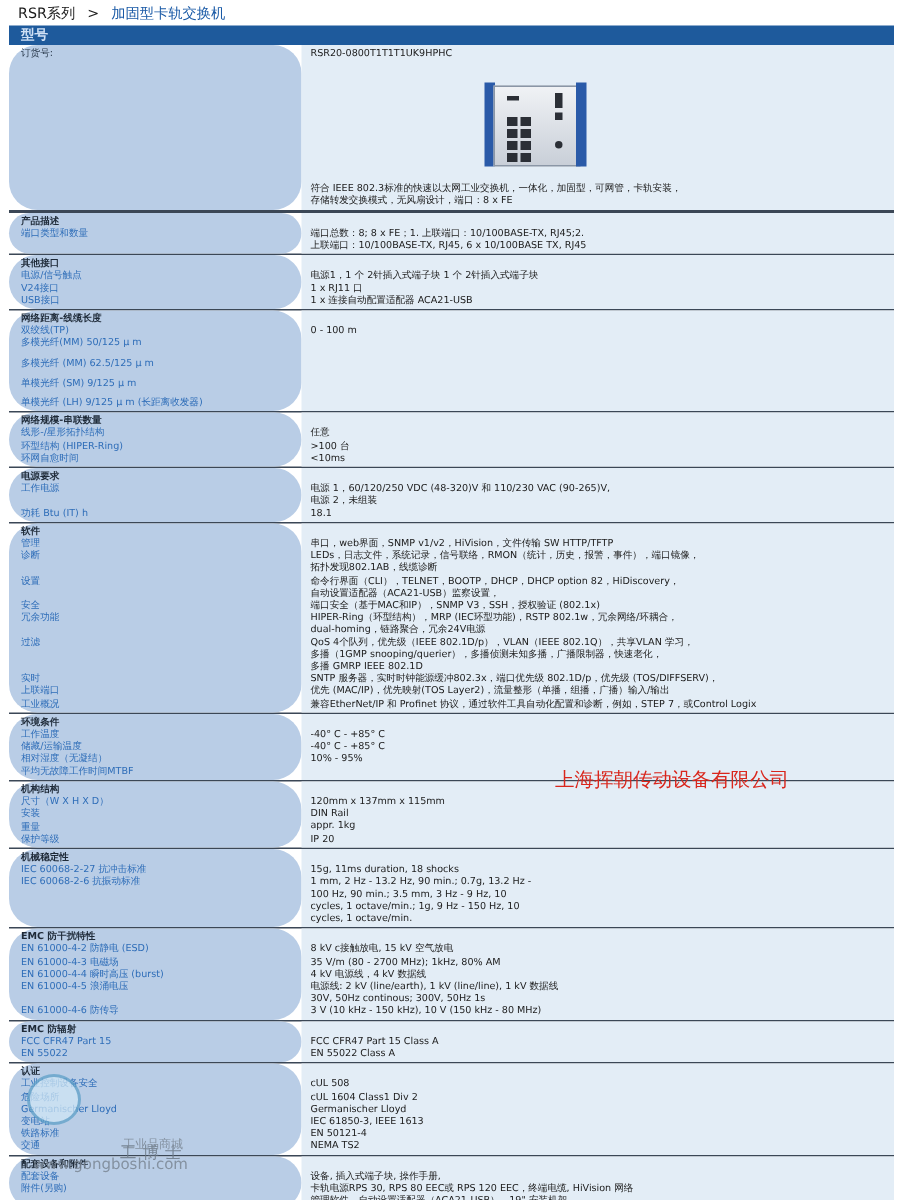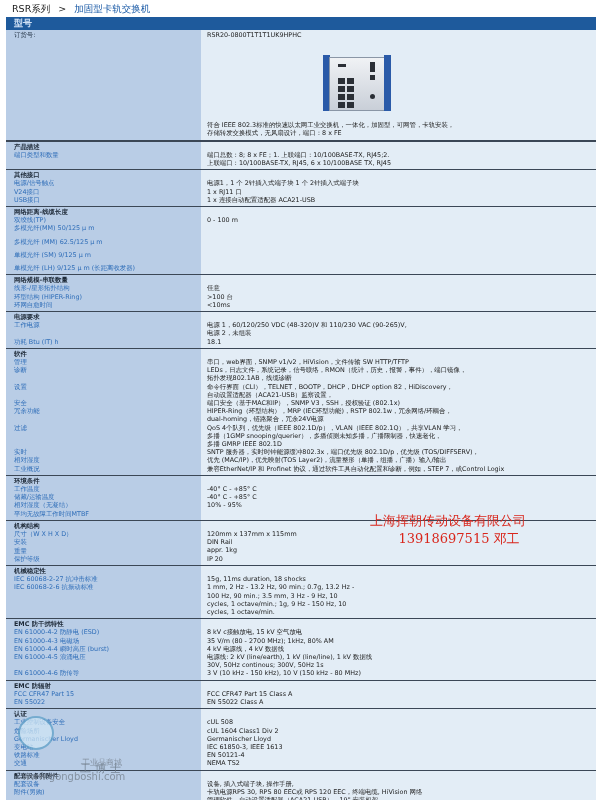--- a/index.html
+++ b/index.html
@@ -5,21 +5,21 @@
   html, body { margin:0; padding:0; }
   body { width:600px; height:800px; background:#ffffff; font-family:"DejaVu Sans", sans-serif; position:relative; overflow:hidden; }
   .crumb { position:absolute; left:12px; top:3px; font-size:9.5px; color:#1a1a1a; }
   .crumb .sep { margin:0 8px; }
   .crumb .link { color:#1a5aa6; }
   .tbl { position:absolute; left:6px; top:17px; width:590px; border-collapse:collapse; }
   .hdr { height:13px; background:#1e5a9c; color:#ffffff; font-weight:bold; font-size:9px; display:flex;flex-direction:column; }
   .hdr .l { width:195px; padding-left:8px; box-sizing:border-box; color:#cfe0f5; }
   .hdr .r { flex:1; padding-left:6px; letter-spacing:0.2px; }
   .sec { display:flex; border-bottom:1.5px solid #3b4756; }
-  .sec .lc { width:195px; background:#b9cde6; padding:1px 0 2px 8px; box-sizing:border-box; }
+  .sec .lc { width:195px; background:#b9cde6; padding:1px 0 2px 8px; box-sizing:border-box;border-radius:19px; }
   .sec .rc { flex:1; background:#e3edf6; padding:1px 0 2px 6px; box-sizing:border-box; }
   .t { font-size:6.4px; color:#1e2a38; line-height:8.2px; font-weight:bold; }
   .lab { font-size:6.4px; color:#2e6db8; line-height:8.2px; white-space:nowrap; }
   .val { font-size:6.4px; color:#1b1b1b; line-height:8.2px; white-space:nowrap; }
   .sp { height:8.2px; }
   .sp2 { height:5px; }
   .prodimg { margin:14px 0 10px 116px; width:68px; height:58px; position:relative; }
   .dev-body { position:absolute; left:6px; top:4px; width:56px; height:52px; background:linear-gradient(#f0f2f5,#c9cfd8); border:1px solid #8a96a6; }
   .dev-side-l { position:absolute; left:0; top:2px; width:7px; height:56px; background:#2a5aa8; }
   .dev-side-r { position:absolute; right:0; top:2px; width:7px; height:56px; background:#2a5aa8; }
@@ -161,21 +161,21 @@
           <div class="sp"></div>
           <div class="lab">设置</div>
           <div class="sp"></div>
           <div class="lab">安全</div>
           <div class="lab">冗余功能</div>
           <div class="sp"></div>
           <div class="lab">过滤</div>
           <div class="sp"></div>
           <div class="sp"></div>
           <div class="lab">实时</div>
-          <div class="lab">相对湿度</div>
+          <div class="lab">上联端口</div>
           <div class="lab">工业概况</div>
         </div>
         <div class="rc">
           <div class="sp"></div>
           <div class="val">串口，web界面，SNMP v1/v2，HiVision，文件传输 SW HTTP/TFTP</div>
           <div class="val">LEDs，日志文件，系统记录，信号联络，RMON（统计，历史，报警，事件），端口镜像，</div>
           <div class="val">拓扑发现802.1AB，线缆诊断</div>
           <div class="val">命令行界面（CLI），TELNET，BOOTP，DHCP，DHCP option 82，HiDiscovery，</div>
           <div class="val">自动设置适配器（ACA21-USB）监察设置，</div>
           <div class="val">端口安全（基于MAC和IP），SNMP V3，SSH，授权验证 (802.1x)</div>
@@ -303,20 +303,19 @@
           <div class="val">设备, 插入式端子块, 操作手册,</div>
           <div class="val">卡轨电源RPS 30, RPS 80 EEC或 RPS 120 EEC，终端电缆, HiVision 网络</div>
           <div class="val">管理软件，自动设置适配器（ACA21-USB），19" 安装机架</div>
         </div>
       </div>
     </div>
 </div>
 
 <div class="wm-red">
   <div>上海挥朝传动设备有限公司</div>
-  <div class="l2">13918697515  邓工</div>
 </div>
 <div class="wm-logo">
     <div class="face"></div>
   </div>
 <div class="wm-txt1">工博士</div>
 <div class="wm-txt2">工业品商城</div>
 <div class="wm-txt3">www.gongboshi.com</div>
 
 </body></html>

